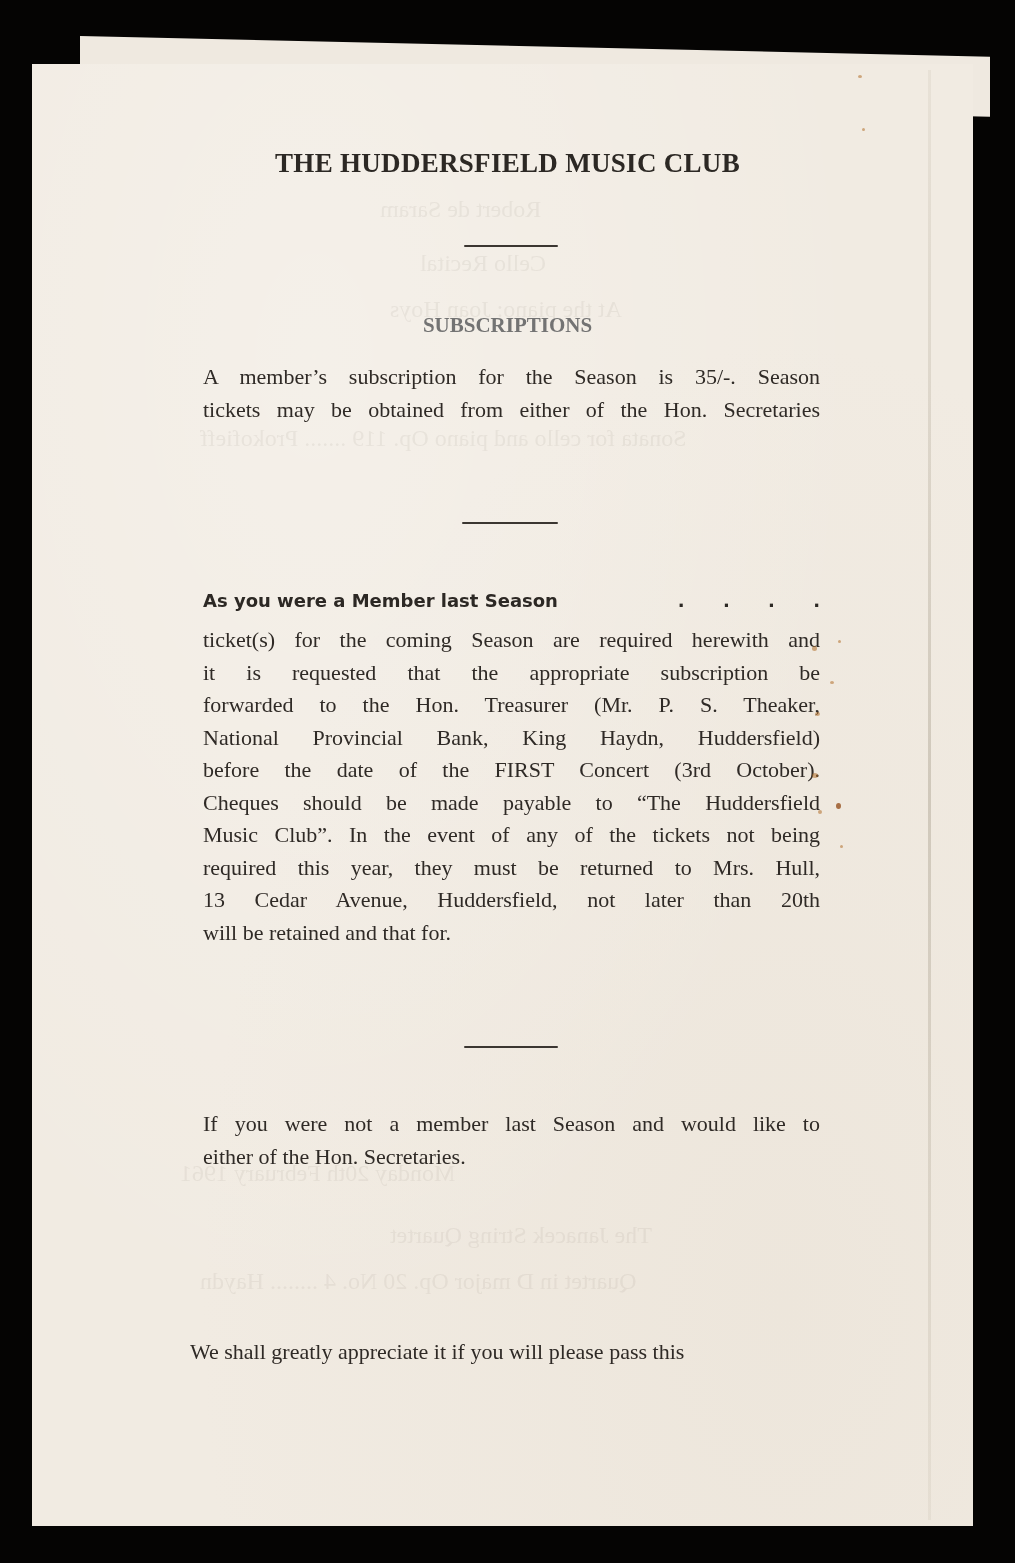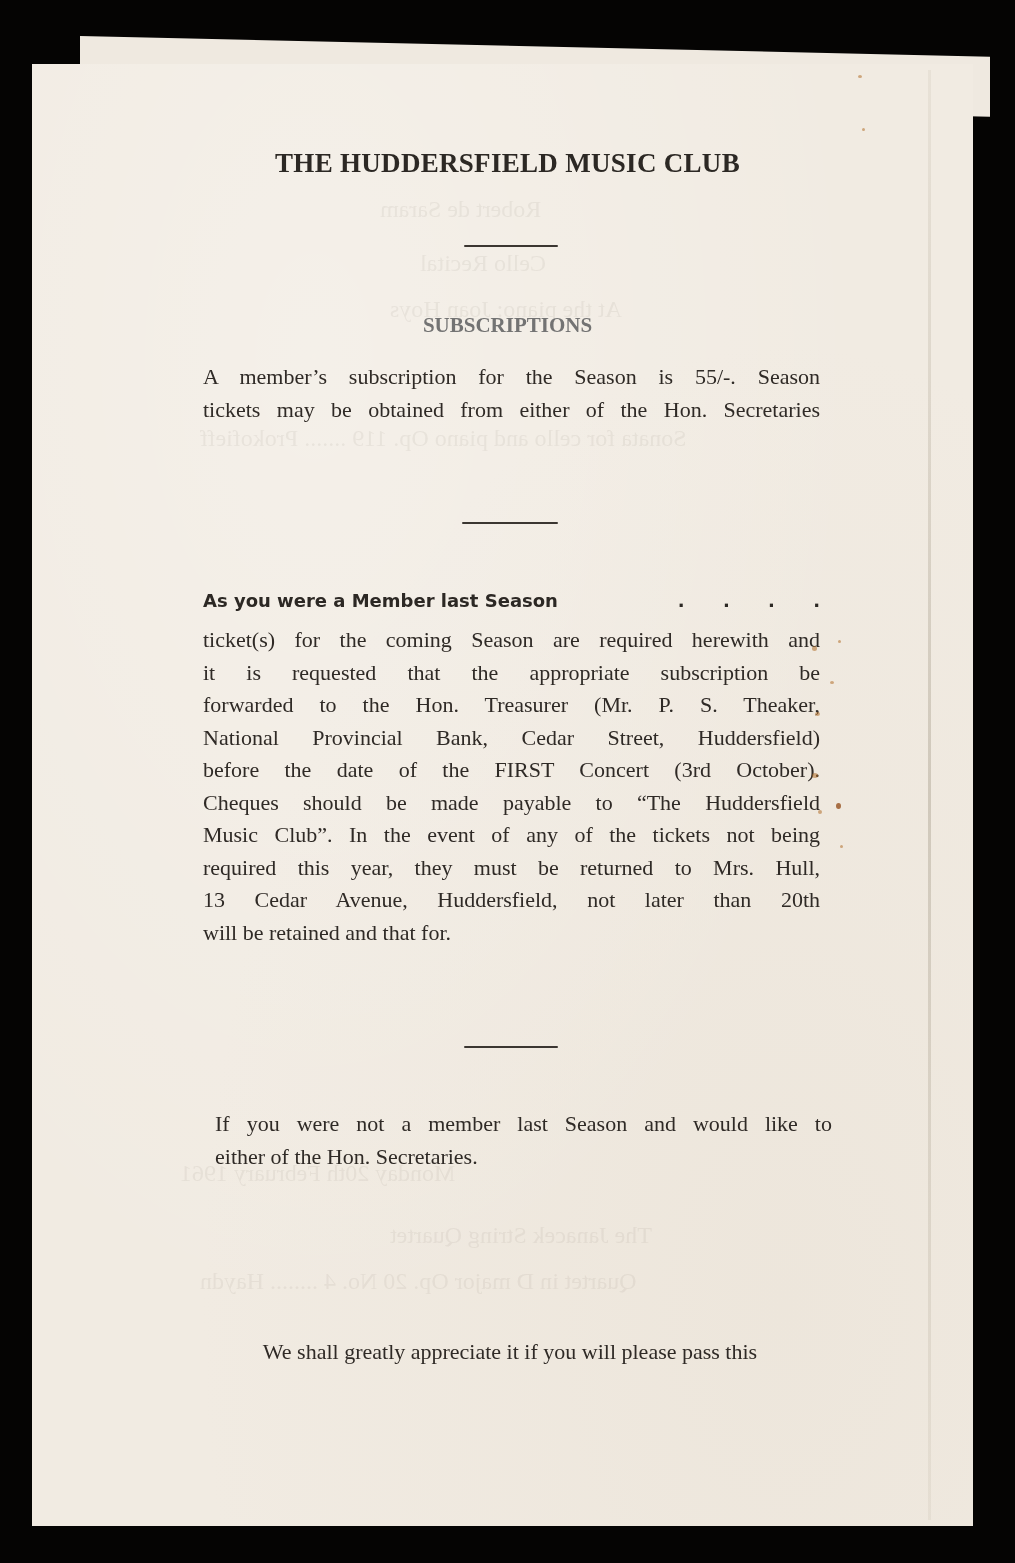--- a/index.html
+++ b/index.html
@@ -113,21 +113,20 @@
     }
     .member-head .dots {
       letter-spacing: 16px;
       margin-right: -16px;
     }
     .closing {
       position: absolute;
       left: 190px;
       width: 640px;
       top: 1336px;
-      text-align: center;
       font-size: 22px;
       line-height: 32.5px;
     }
     .stain {
       position: absolute;
       border-radius: 50%;
       background: rgba(176,110,40,0.55);
     }
   </style>
 </head>
@@ -146,47 +145,47 @@
 <div class="ghost" style="left:390px; top:1222px;">The Janacek String Quartet</div>
 <div class="ghost" style="left:200px; top:1268px;">Quartet in D major Op. 20 No. 4 ........ Haydn</div>
 
 <div class="title">THE HUDDERSFIELD MUSIC CLUB</div>
 
 <div class="divider" style="left:464px; top:245px; width:94px;"></div>
 
 <div class="section-head">SUBSCRIPTIONS</div>
 
 <div class="para" style="top:361px;">
-  <span class="line">A member’s subscription for the Season is 55/-. Season</span>
+  <span class="line">A member’s subscription for the Season is 35/-. Season</span>
   <span class="line">tickets may be obtained from either of the Hon. Secretaries</span>
 </div>
 
 <div class="divider" style="left:462px; top:522px; width:96px;"></div>
 
 <div class="member-head">
   <span>As you were a Member last Season</span>
   <span class="dots">. . . .</span>
 </div>
 
 <div class="para" style="top:624px;">
   <span class="line">ticket(s) for the coming Season are required herewith and</span>
   <span class="line">it is requested that the appropriate subscription be</span>
   <span class="line">forwarded to the Hon. Treasurer (Mr. P. S. Theaker,</span>
-  <span class="line">National Provincial Bank, Cedar Street, Huddersfield)</span>
+  <span class="line">National Provincial Bank, King Haydn, Huddersfield)</span>
   <span class="line">before the date of the FIRST Concert (3rd October).</span>
   <span class="line">Cheques should be made payable to “The Huddersfield</span>
   <span class="line">Music Club”. In the event of any of the tickets not being</span>
   <span class="line">required this year, they must be returned to Mrs. Hull,</span>
   <span class="line">13 Cedar Avenue, Huddersfield, not later than 20th</span>
   <span class="line last">will be retained and that for.</span>
 </div>
 
 <div class="divider" style="left:464px; top:1046px; width:94px;"></div>
 
-<div class="para" style="top:1108px;margin-left:12px;">
+<div class="para" style="top:1108px;">
   <span class="line">If you were not a member last Season and would like to</span>
   <span class="line last">either of the Hon. Secretaries.</span>
 </div>
 
 <div class="closing">
   <div>We shall greatly appreciate it if you will please pass this</div>
 </div>
 
 <div class="stain" style="left:812px; top:646px; width:5px; height:5px;"></div>
 <div class="stain" style="left:838px; top:640px; width:3px; height:3px;"></div>

